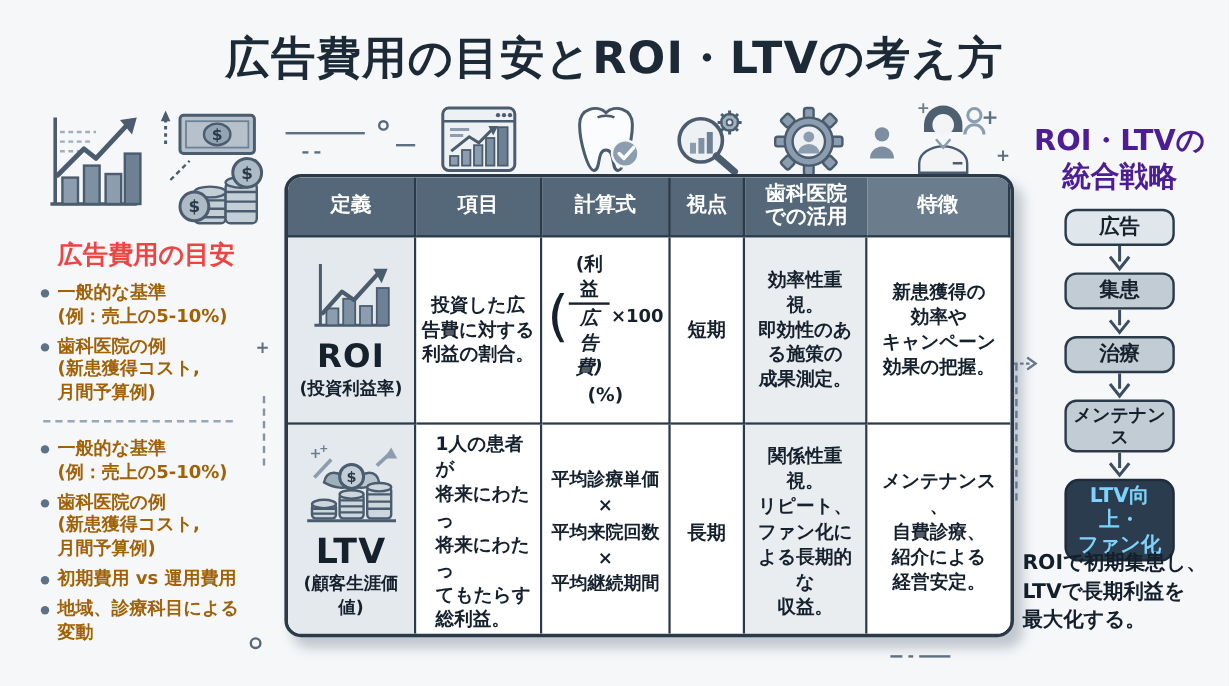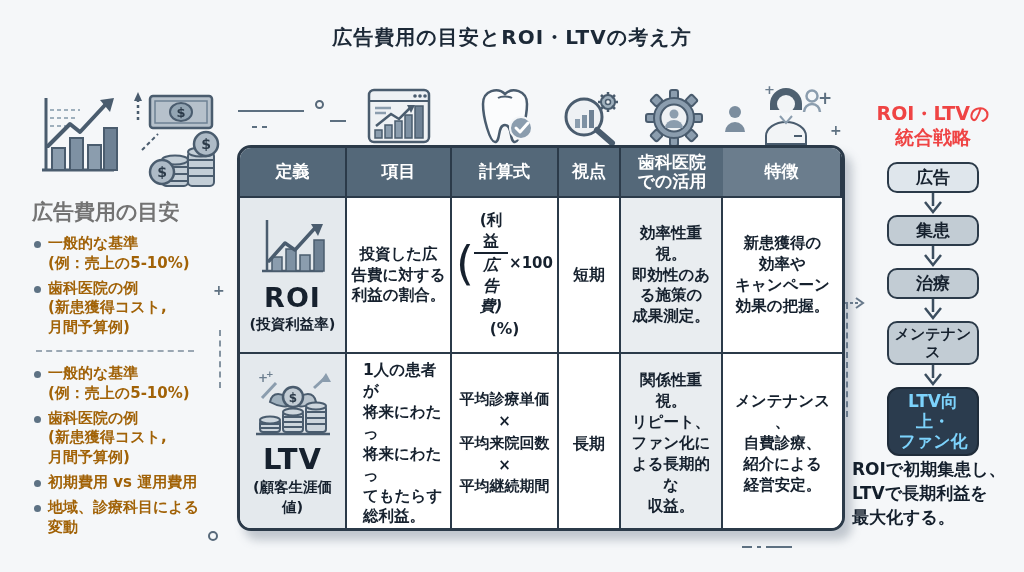--- a/index.html
+++ b/index.html
@@ -1,28 +1,28 @@
 <!DOCTYPE html>
 <html><head>
 <meta charset="utf-8">
 <style>
   * { margin:0; padding:0; box-sizing:border-box; }
   html,body { width:1024px; height:572px; }
   body { font-family:"DejaVu Sans","Liberation Sans",sans-serif; background:#eef1f4; }
   .stage { position:relative; width:1024px; height:572px; background:#f5f7f9; overflow:hidden; color:#1b2735; }
 
   .title { position:absolute; top:24px; left:0; right:0; text-align:center;
-           font-size:20px; font-weight:bold; color:#1c2937; letter-spacing:1px; }
+           font-size:37px; font-weight:bold; color:#1c2937; letter-spacing:1px; }
 
   .pre { white-space:pre-line; }
 
   
   .left-panel { position:absolute; left:30px; top:88px; width:202px; }
   .left-icons { display:flex; align-items:flex-start; gap:4px; height:100px; }
-  .left-heading { font-size:21px; font-weight:bold; color:#737373; margin:10px 0 8px 2px; }
+  .left-heading { font-size:21px; font-weight:bold; color:#ef4444; margin:10px 0 8px 18px; }
   .bullets { list-style:none; margin-left:4px; }
   .bullet { display:flex; gap:7px; margin-bottom:5px; }
   .bullet .dot { flex:none; width:7px; height:7px; border-radius:50%; background:#5d7284; margin-top:7px; }
   .bullet .txt { font-size:15px; font-weight:600; line-height:1.32; color:#a16207; }
   .divider { border-top:2px dashed #9aa7b3; width:158px; margin:12px 0 12px 6px; }
 
   
   .strip-icon { position:absolute; }
 
   
@@ -50,21 +50,21 @@
   .formula-roi { display:flex; align-items:center; }
   .big-paren { font-size:46px; font-weight:400; line-height:.9; color:#16212e; }
   .frac { display:flex; flex-direction:column; align-items:center; font-size:15.5px; font-weight:bold; }
   .frac .den { border-top:2px solid #16212e; padding:1px 2px 0;font-style:italic; }
   .mult { font-size:15px; font-weight:bold; margin-left:1px; }
   .f-unit { font-size:15.5px; font-weight:bold; margin-top:2px; }
   .formula-ltv div { font-size:15px; font-weight:bold; line-height:1.45; }
 
   
   .right-panel { position:absolute; left:848px; top:102px; width:170px; }
-  .right-heading { text-align:center; font-size:19px; font-weight:bold; line-height:1.25; color:#ef4444; }
+  .right-heading { text-align:center; font-size:24px; font-weight:bold; line-height:1.25; color:#4c1d95; }
   .flow { display:flex; flex-direction:column; align-items:center; margin-top:12px; }
   .fbox { width:92px; min-height:31px; border:2.5px solid #2b3a49; border-radius:10px;
           display:flex; align-items:center; justify-content:center; text-align:center;
           font-size:17px; font-weight:bold; color:#16212e; padding:2px 4px; line-height:1.2; }
   .fbox.light { background:#dfe6ec; }
   .fbox.mid { background:#c2ccd4; }
   .fbox.dark { background:#2b3c4e; color:#7dd3fc; border-color:#1f2c3a; min-height:52px; border-radius:12px; }
   .summary { position:absolute; left:852px; top:458px; width:170px; font-size:17px;
              font-weight:bold; line-height:1.4; color:#141f2c; }
 

